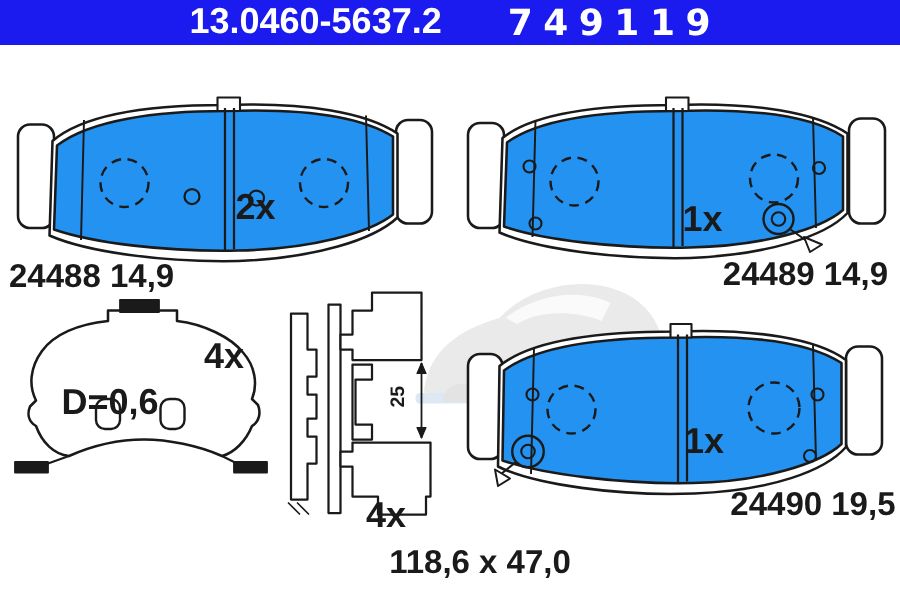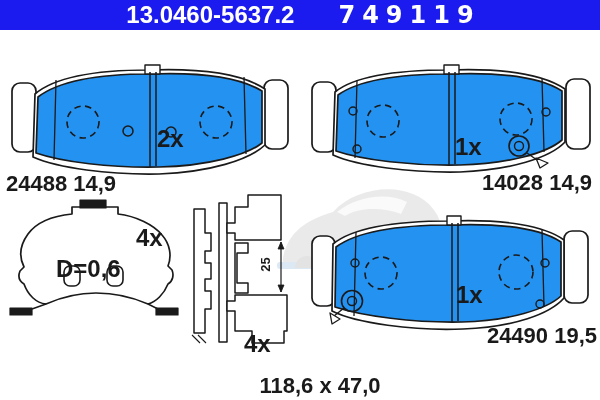--- a/index.html
+++ b/index.html
@@ -126,24 +126,24 @@
         <path d="M91,109 L88,102 L94,102 Z" fill="#1a1a1a" stroke-width="0.8"></path>
       </g>
     </g>
   </svg>
 
   <div class="lbl lbl-qty" style="left:157px;top:99px">2x</div>
   <div class="lbl lbl-qty" style="left:455px;top:107px">1x</div>
   <div class="lbl lbl-qty" style="left:456px;top:255px">1x</div>
 
   <div class="lbl lbl-part" style="left:6px;top:173px">24488 14,9</div>
-  <div class="lbl lbl-part" style="right:8px;top:172px">14028 14,9</div>
+  <div class="lbl lbl-part" style="right:8px;top:172px">24489 14,9</div>
   <div class="lbl lbl-part" style="right:3px;top:325px">24490 19,5</div>
 
   <div class="lbl lbl-qty" style="left:136px;top:198px">4x</div>
-  <div class="lbl lbl-qty" style="left:56px;top:229px">D=0,6</div>
+  <div class="lbl lbl-qty" style="left:41px;top:229px">D=0,6</div>
 
   <div class="lbl lbl-qty" style="left:244px;top:304px">4x</div>
   <div class="lbl lbl-dim-rot" style="left:252px;top:258px">25</div>
 
-  <div class="lbl lbl-footer" style="left:195px;top:375px">118,6 x 47,0</div>
+  <div class="lbl lbl-footer" style="left:195px;top:364px">118,6 x 47,0</div>
 
 </div>
 
 </body></html>

